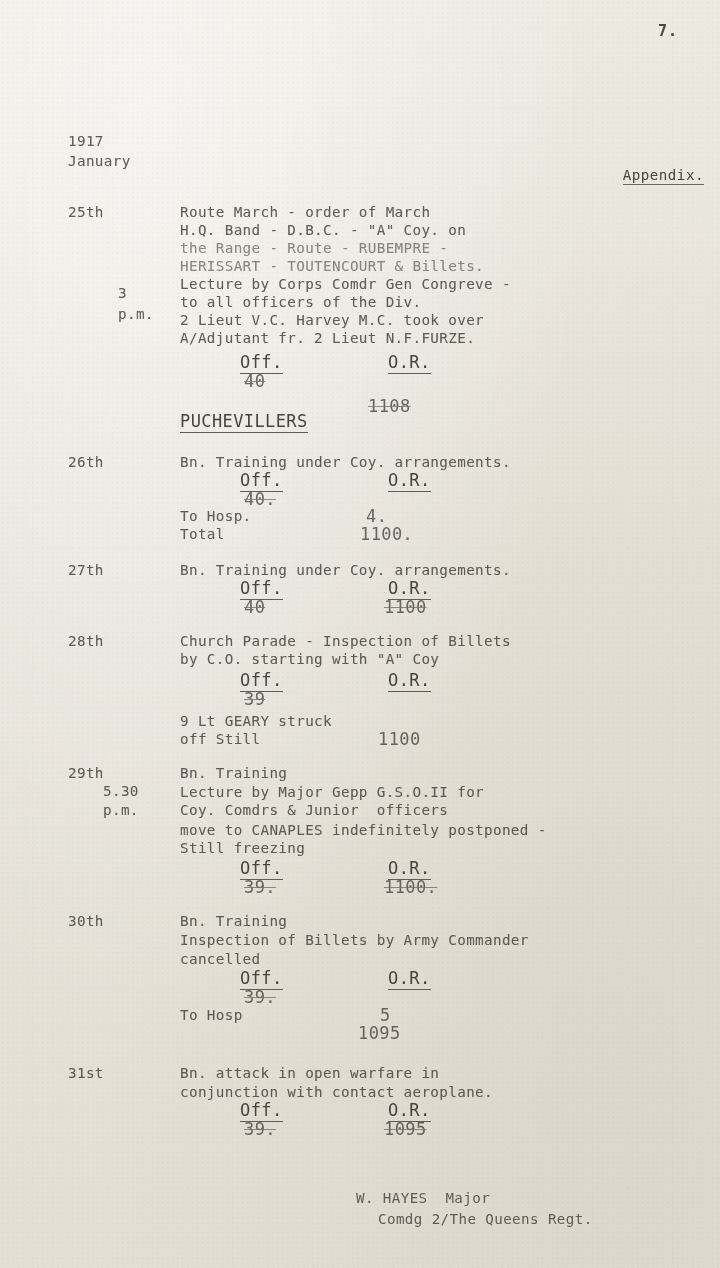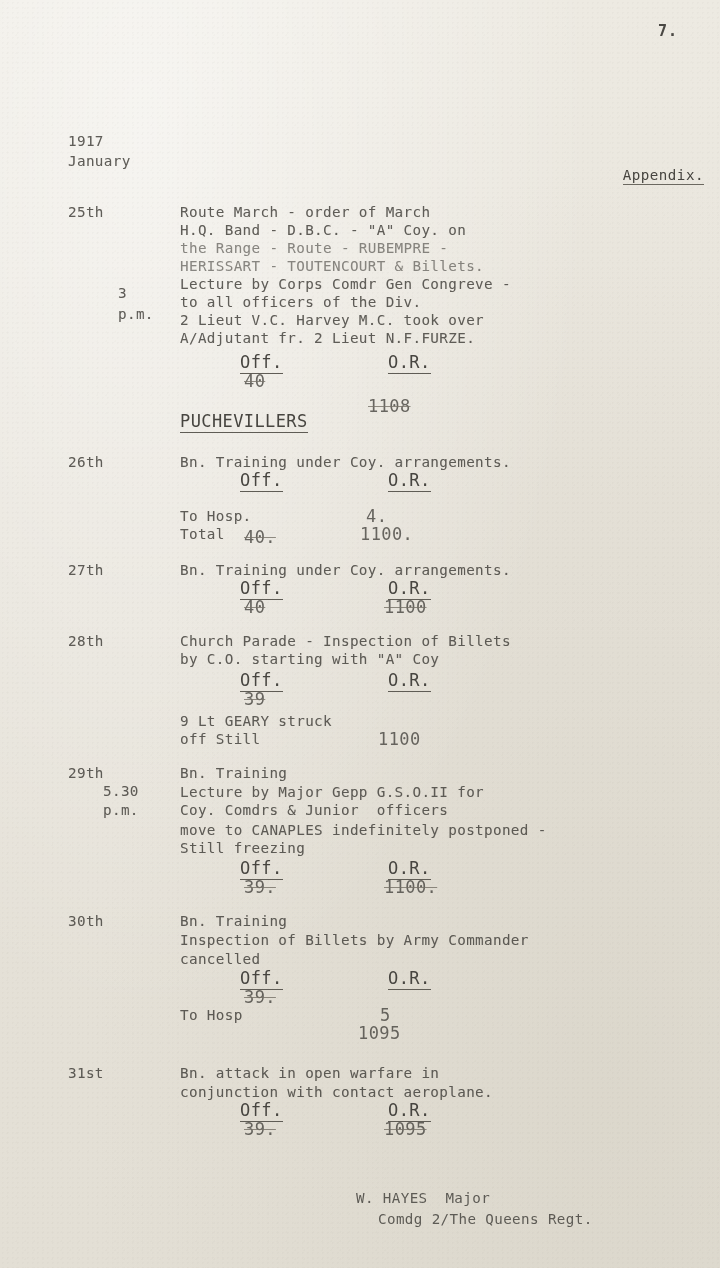--- a/index.html
+++ b/index.html
@@ -128,21 +128,21 @@
   <div class="ul-block" style="top:352px; left:388px;"><span class="lbl">O.R.</span></div>
   <div class="numpair strike" style="top:371px; left:244px;">40</div>
   <div class="numpair strike" style="top:371px; left:368px;margin-top:25px;">1108</div>
 
   <div class="ul-block" style="top:411px; left:180px;"><span class="lbl">PUCHEVILLERS</span></div>
 
   <div class="typed col-date" style="top:452px;">26th</div>
   <div class="typed col-body" style="top:452px;">Bn. Training under Coy. arrangements.</div>
   <div class="ul-block" style="top:470px; left:240px;"><span class="lbl">Off.</span></div>
   <div class="ul-block" style="top:470px; left:388px;"><span class="lbl">O.R.</span></div>
-  <div class="numpair strike" style="top:489px; left:244px;margin-top:38px;">40.</div>
+  <div class="numpair strike" style="top:489px; left:244px;">40.</div>
   <div class="typed col-body" style="top:506px;">To Hosp.</div>
   <div class="numpair" style="top:506px; left:366px;">4.</div>
   <div class="typed col-body" style="top:524px;">Total</div>
   <div class="numpair" style="top:524px; left:360px;">1100.</div>
 
   <div class="typed col-date" style="top:560px;">27th</div>
   <div class="typed col-body" style="top:560px;">Bn. Training under Coy. arrangements.</div>
   <div class="ul-block" style="top:578px; left:240px;"><span class="lbl">Off.</span></div>
   <div class="ul-block" style="top:578px; left:388px;"><span class="lbl">O.R.</span></div>
   <div class="numpair strike" style="top:597px; left:244px;">40</div>

